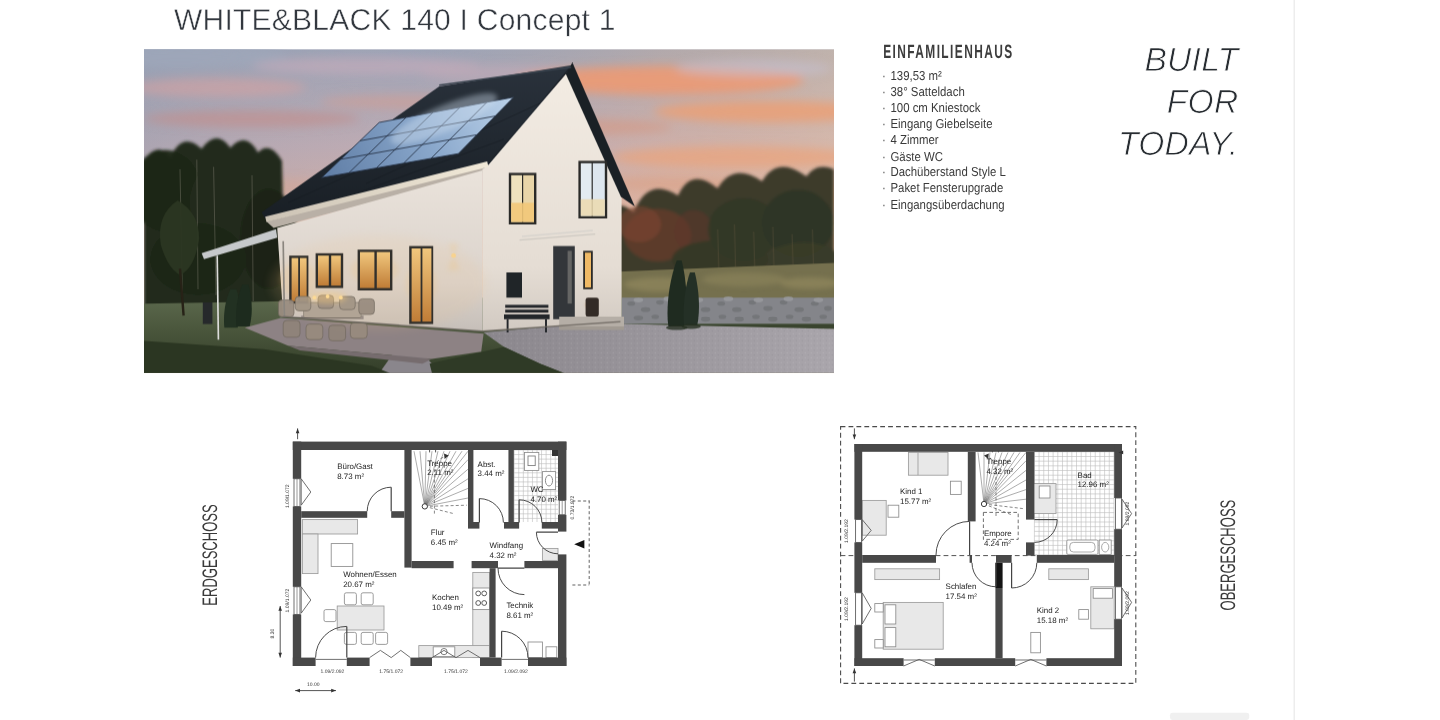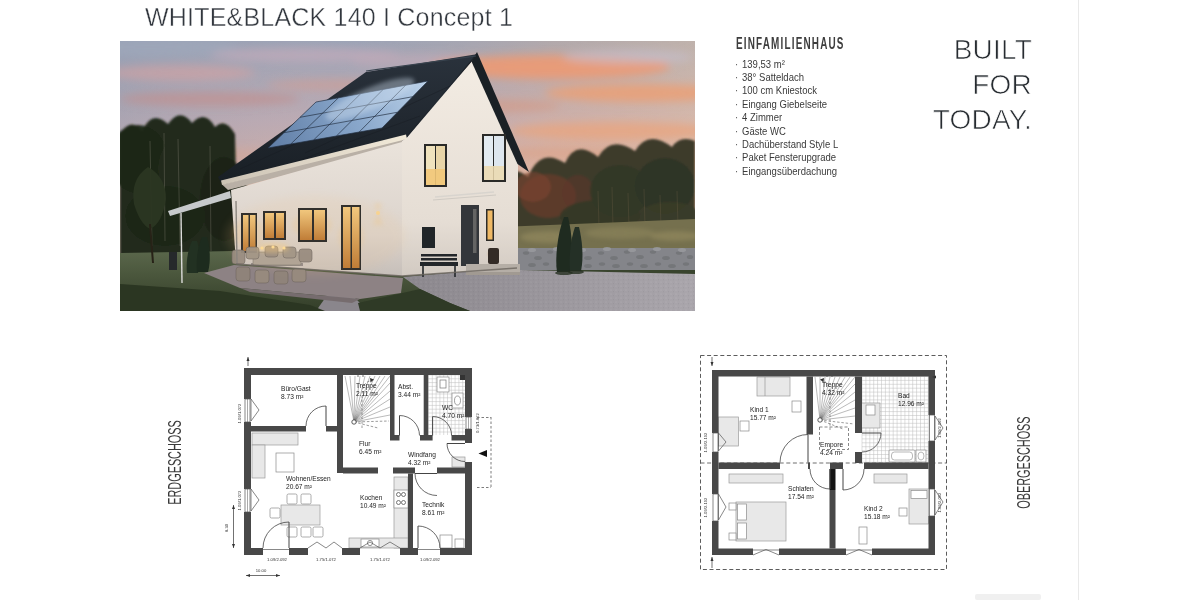--- a/index.html
+++ b/index.html
@@ -5,21 +5,21 @@
   html,body{margin:0;padding:0;background:#fff;}
   #page{position:relative;width:1200px;height:600px;background:#ffffff;overflow:hidden;
         font-family:"Liberation Sans",sans-serif;border-radius:14px;}
   .abs{position:absolute;}
   #title{left:145px;top:3px;font-size:25px;color:#32373e;letter-spacing:0.2px;-webkit-text-stroke:0.4px #ffffff;}
   #vline{left:1078px;top:0;width:1px;height:600px;background:#e9e9e9;}
   #einf{left:736px;top:34.5px;font-size:16px;letter-spacing:1.9px;color:#3d3d3d;font-weight:bold;transform:scaleX(0.62);transform-origin:0 0;}
   #speclist{left:735px;top:57.5px;font-size:10.8px;letter-spacing:0px;color:#3a3a3a;line-height:13.4px;transform:scaleX(0.88);transform-origin:0 0;}
   #speclist .b{display:inline-block;width:8px;color:#555;}
   #built{right:168px;top:33px;text-align:right;font-size:28px;line-height:34.8px;
-         letter-spacing:0.2px;color:#272c31;-webkit-text-stroke:0.7px #ffffff;}
+         letter-spacing:0.2px;color:#272c31;font-style:italic;-webkit-text-stroke:0.7px #ffffff;}
   .rotlab{font-size:17.5px;letter-spacing:0px;color:#3a3a3a;transform:rotate(-90deg) scaleX(0.62);
           transform-origin:center;white-space:nowrap;}
 </style>
 </head>
 <body>
 <div id="page">
   <div class="abs" id="vline"></div>
   <div class="abs" id="title">WHITE&amp;BLACK 140 I Concept 1</div>
   <div class="abs" id="photo" style="left:120px;top:41px;width:575px;height:270px;">
     <svg width="575" height="270" viewBox="0 0 575 270">

